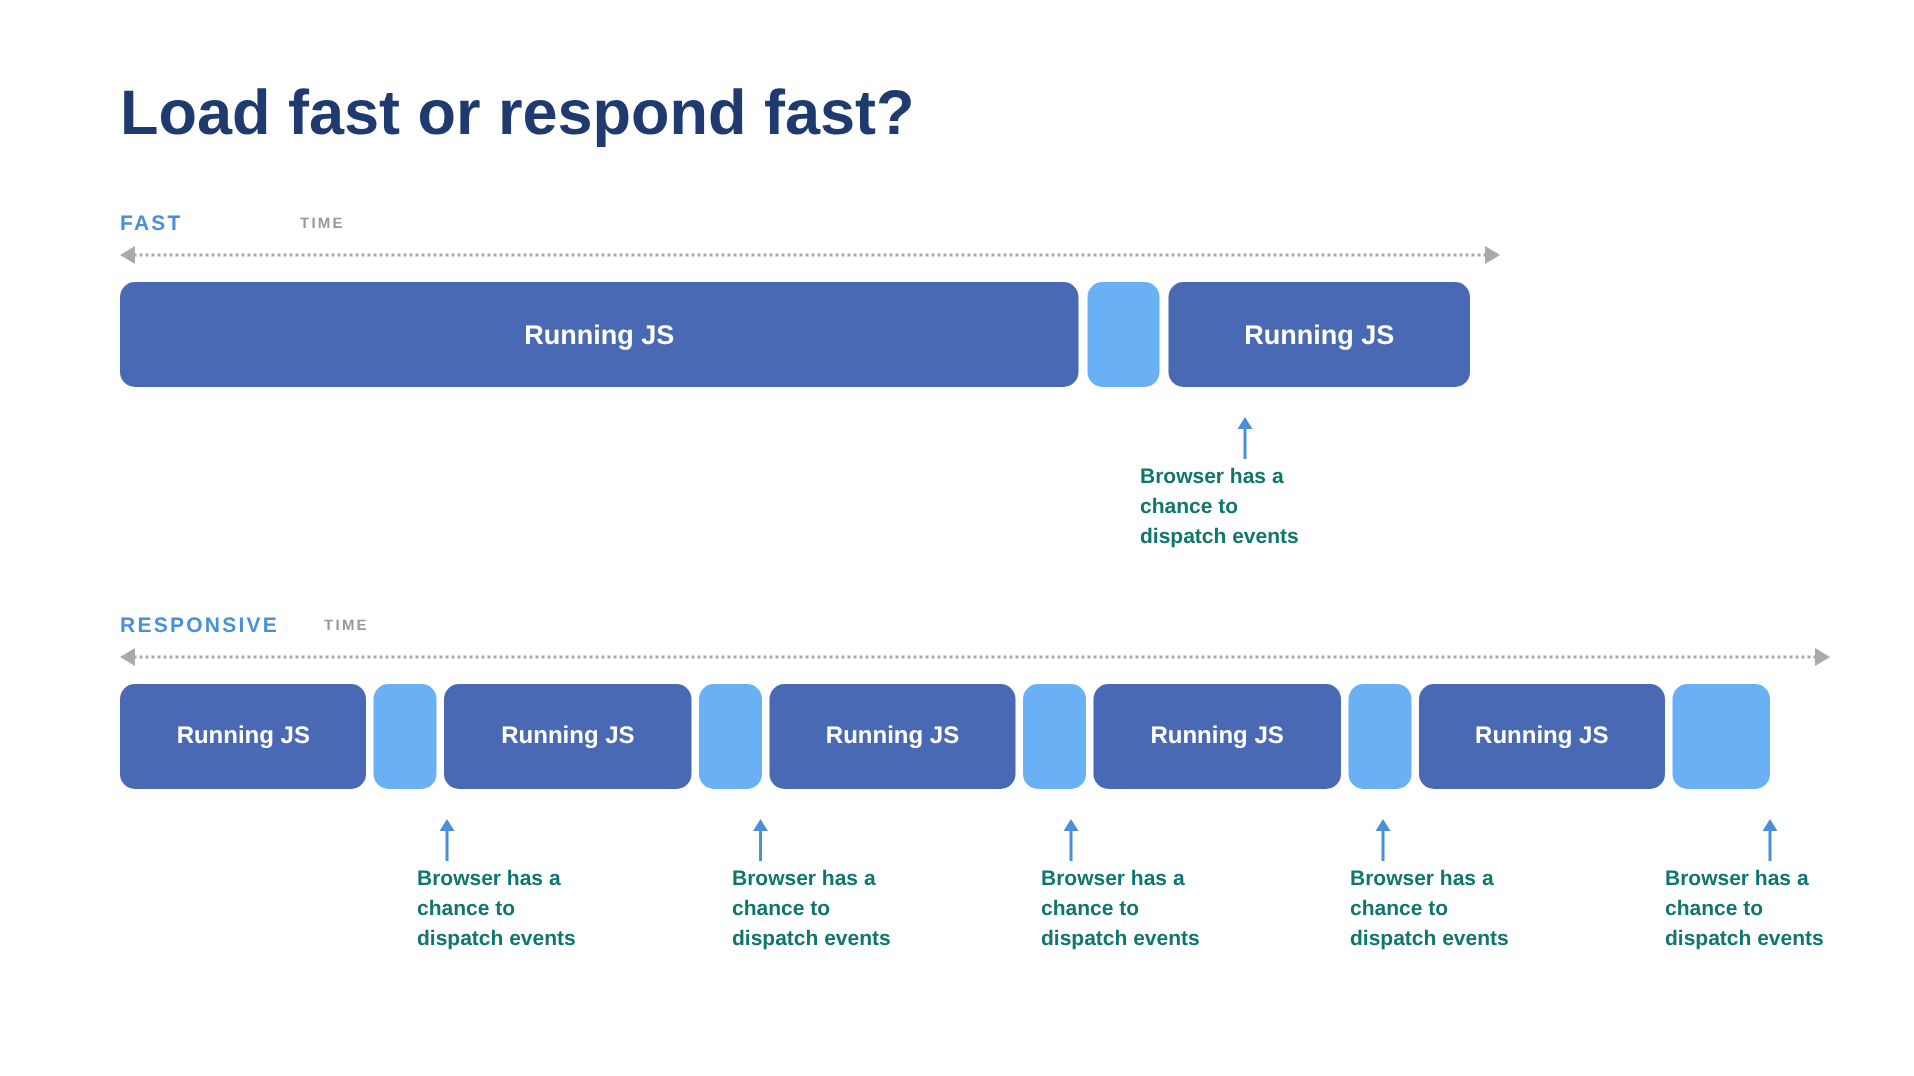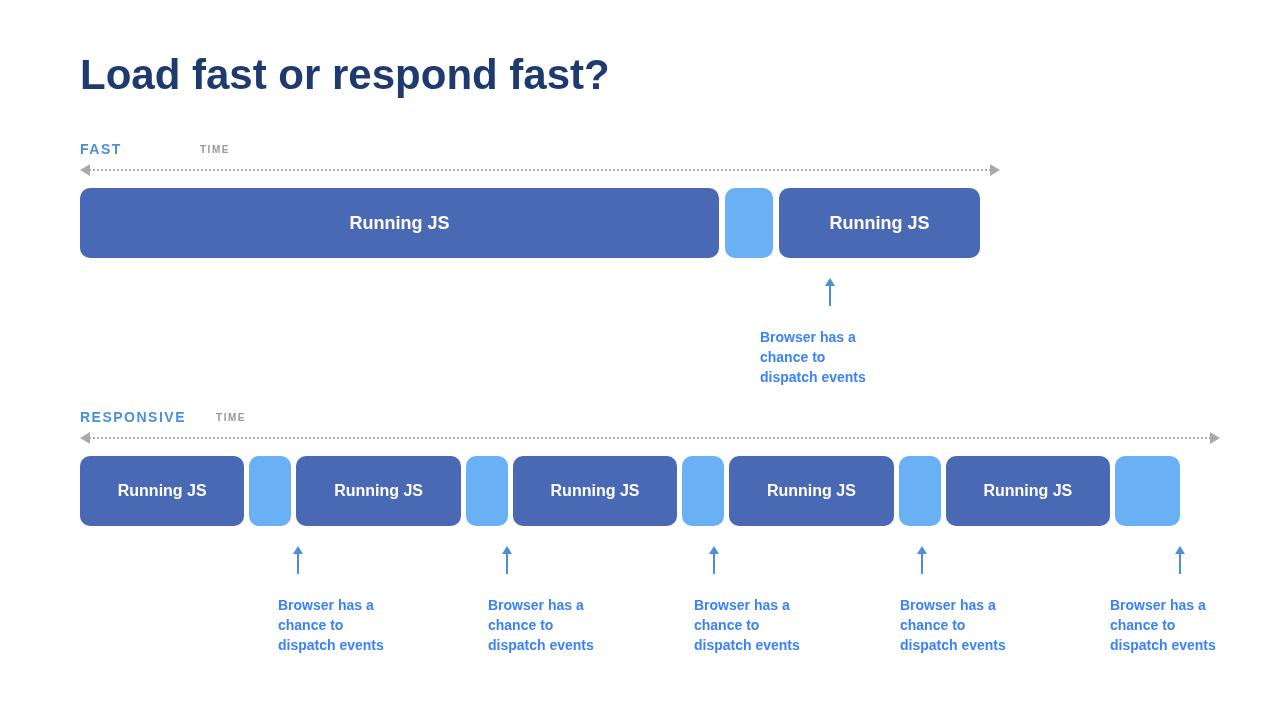--- a/index.html
+++ b/index.html
@@ -137,25 +137,25 @@
 
     .up-arrow-head {
       width: 0;
       height: 0;
       border-left: 5px solid transparent;
       border-right: 5px solid transparent;
       border-bottom: 8px solid #4a90d9;
     }
 
     .annotation-text {
-      color: #3b82f6;
+      color: #0f766e;
       font-size: 14px;
       font-weight: 700;
       line-height: 1.4;
-      margin-top: 22px;
+      margin-top: 2px;
       width: 140px;
     }
 
     
     .responsive-blocks {
       display: flex;
       align-items: stretch;
       gap: 5px;
       width: 1100px;
       height: 70px;

